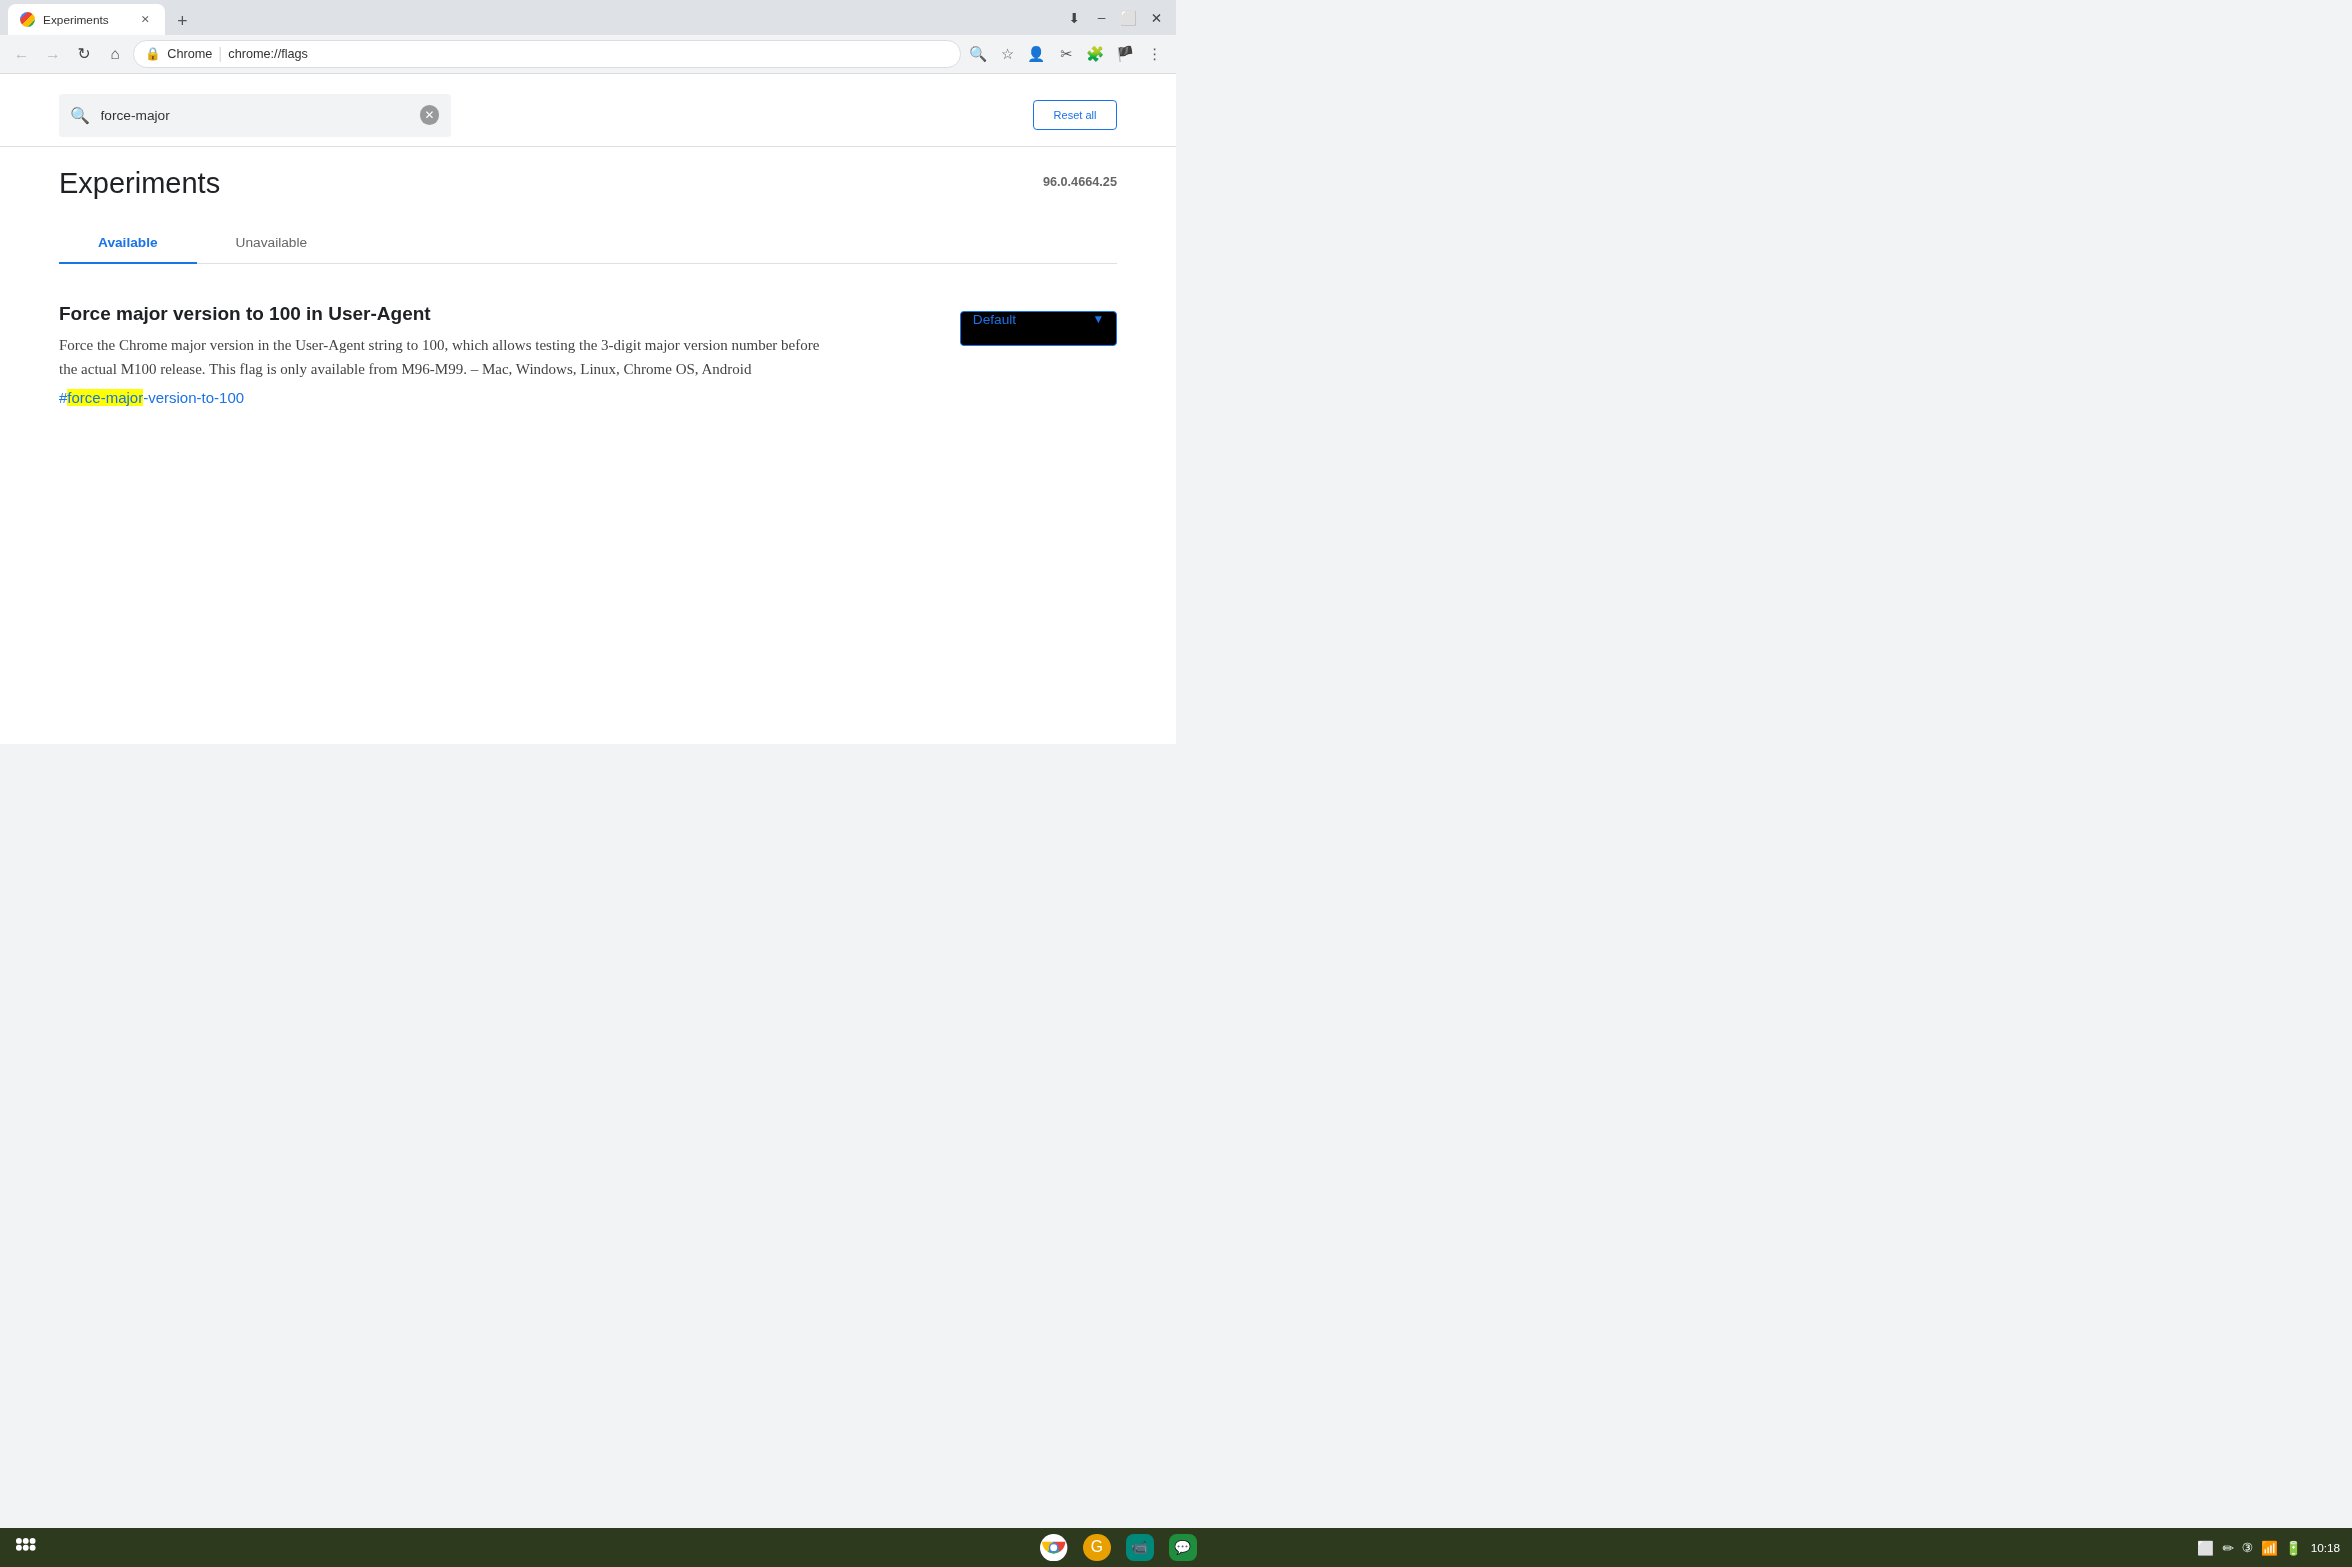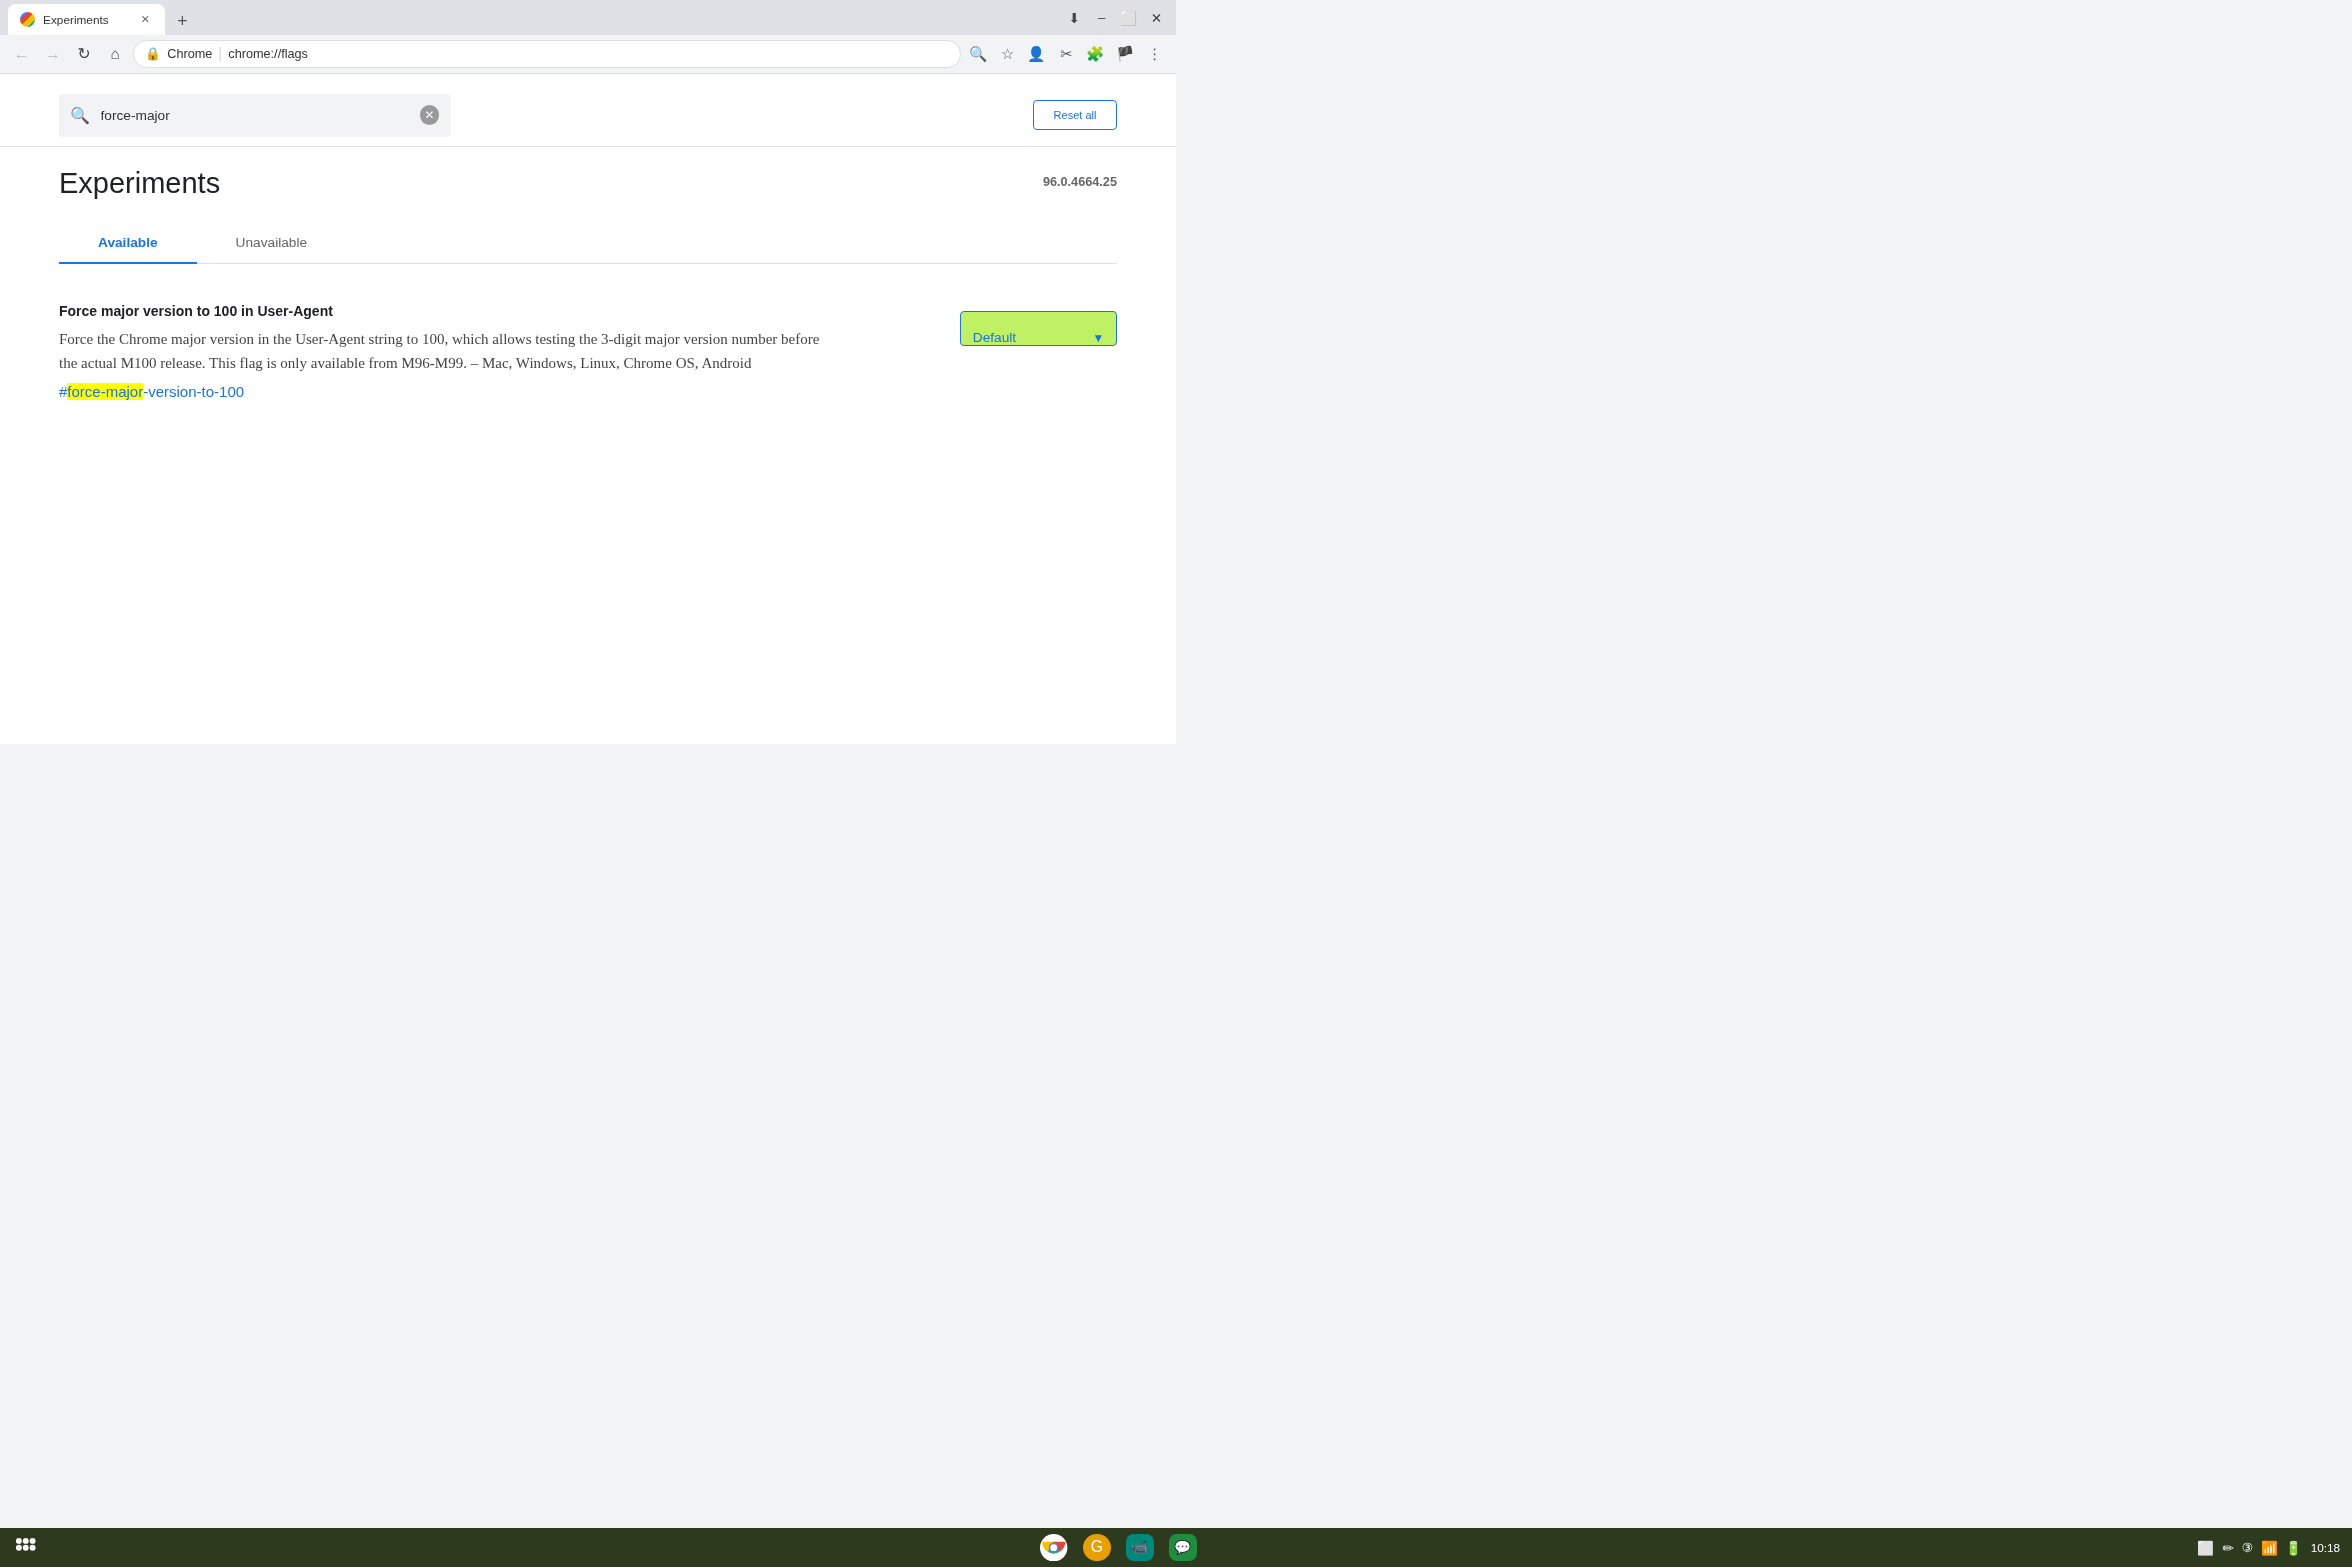--- a/index.html
+++ b/index.html
@@ -246,21 +246,21 @@
       display: flex;
       justify-content: space-between;
       align-items: flex-start;
       padding: 15.7px 0;
     }
     .flag-content {
       flex: 1;
       max-width: 765px;
     }
     .flag-title {
-      font-size: 14px;
+      font-size: 19px;
       font-weight: 600;
       color: #202124;
       margin-bottom: 7.8px;
     }
     .flag-description {
       font-size: 15px;
       color: #444;
       line-height: 1.6;
       margin-bottom: 7.8px;
       font-family: Liberation Serif, serif;
@@ -274,27 +274,27 @@
     .flag-link-highlight {
       background: #ffff00;
       color: #1a73e8;
     }
     .flag-dropdown {
       width: 157px;
       height: 35px;
       border: 1px solid #1a73e8;
       border-radius: 3.9px;
       display: flex;
-      align-items: flex-end;
+      align-items: flex-start;
       justify-content: space-between;
       padding: 0 11.8px;
       font-size: 13.7px;
       color: #1a73e8;
       cursor: pointer;
-      background: #bef264;
+      background: #000000;
       margin-top: 7.8px;
     }
     .flag-dropdown-arrow {
       font-size: 11.8px;
     }
 
     
     .taskbar {
       position: fixed;
       bottom: 0;

